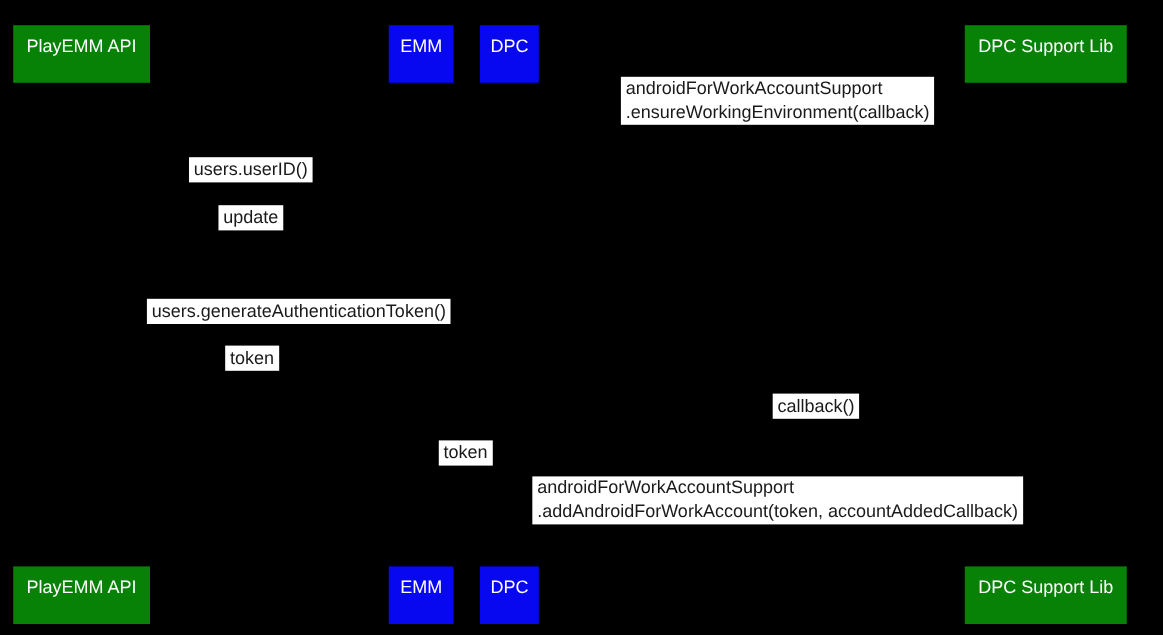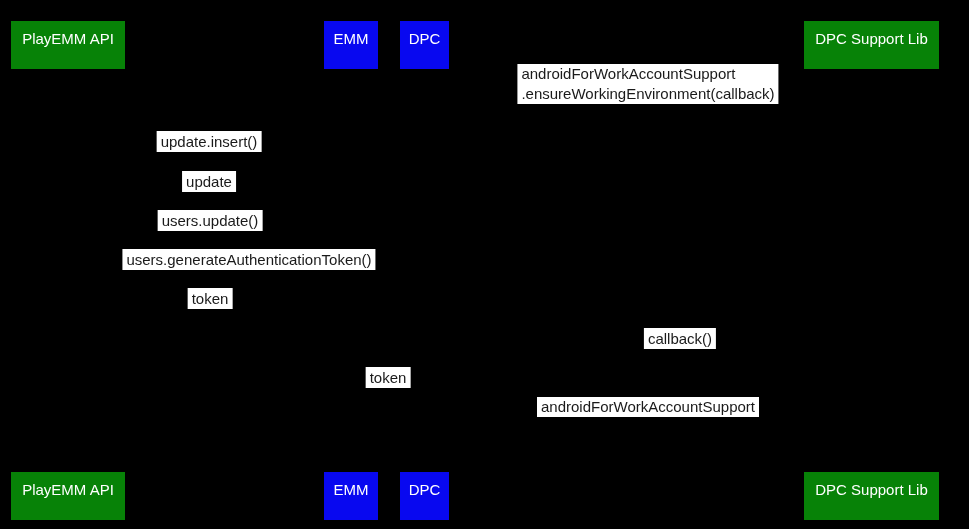--- a/index.html
+++ b/index.html
@@ -48,36 +48,36 @@
   <div class="actor green" style="left:11px;  top:21px; width:114px;">PlayEMM API</div>
   <div class="actor blue" style="left:324px; top:21px; width:54px;">EMM</div>
   <div class="actor blue" style="left:400px; top:21px; width:49px;">DPC</div>
   <div class="actor green" style="left:804px; top:21px; width:135px;">DPC Support Lib</div>
 
   <div class="msg twoline" style="left:648px; top:64px;">
     <span class="line">androidForWorkAccountSupport</span>
     <span class="line">.ensureWorkingEnvironment(callback)</span>
   </div>
 
-  <div class="msg" style="left:209px; top:131px;">update.insert()</div>
+  <div class="msg" style="left:209px; top:131px;">users.userID()</div>
 
   <div class="msg" style="left:209px; top:171px;">update</div>
 
-  <div class="msg" style="left:210px; top:210px;">users.update()</div>
 
   <div class="msg" style="left:209px; top:249px;margin-left:40px;">users.generateAuthenticationToken()</div>
 
   <div class="msg" style="left:210px; top:288px;">token</div>
 
   <div class="msg" style="left:680px; top:328px;">callback()</div>
 
   <div class="msg" style="left:388px; top:367px;">token</div>
 
   <div class="msg twoline" style="left:648px; top:397px;">
     <span class="line">androidForWorkAccountSupport</span>
+    <span class="line">.addAndroidForWorkAccount(token, accountAddedCallback)</span>
   </div>
 
   <div class="actor green" style="left:11px;  top:472px; width:114px;">PlayEMM API</div>
   <div class="actor blue" style="left:324px; top:472px; width:54px;">EMM</div>
   <div class="actor blue" style="left:400px; top:472px; width:49px;">DPC</div>
   <div class="actor green" style="left:804px; top:472px; width:135px;">DPC Support Lib</div>
 
 </div>
 
 </body></html>

